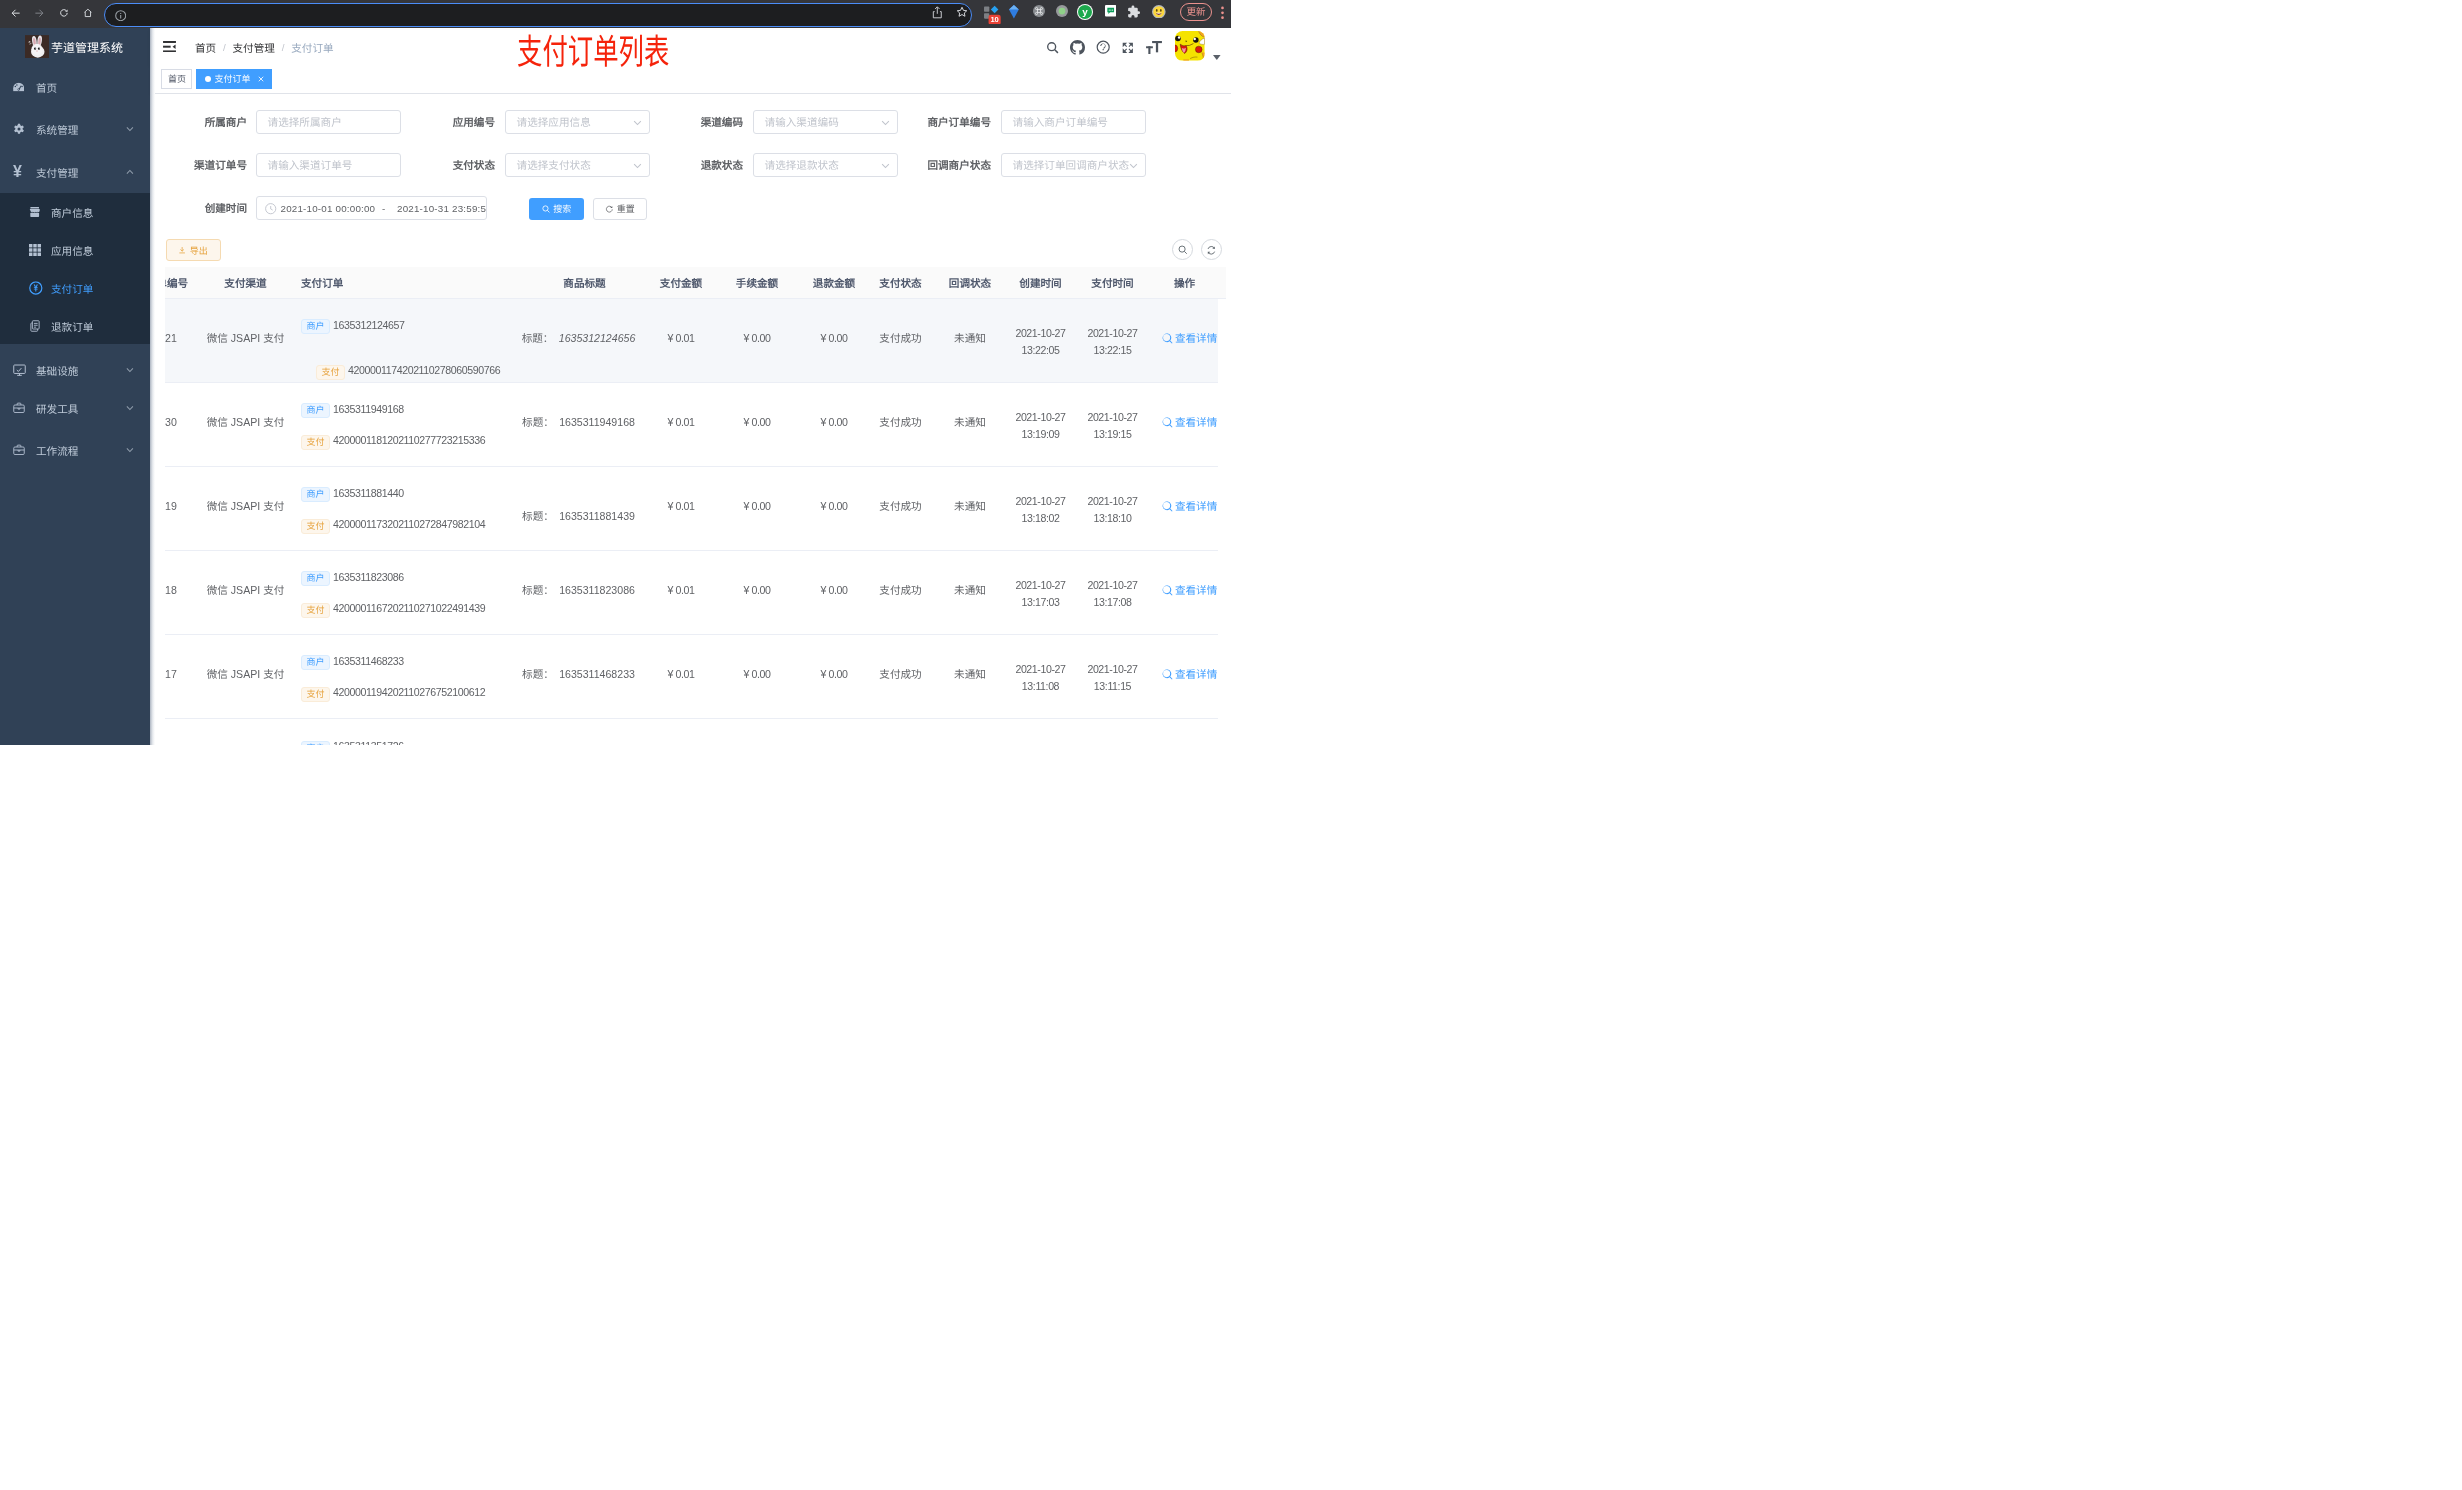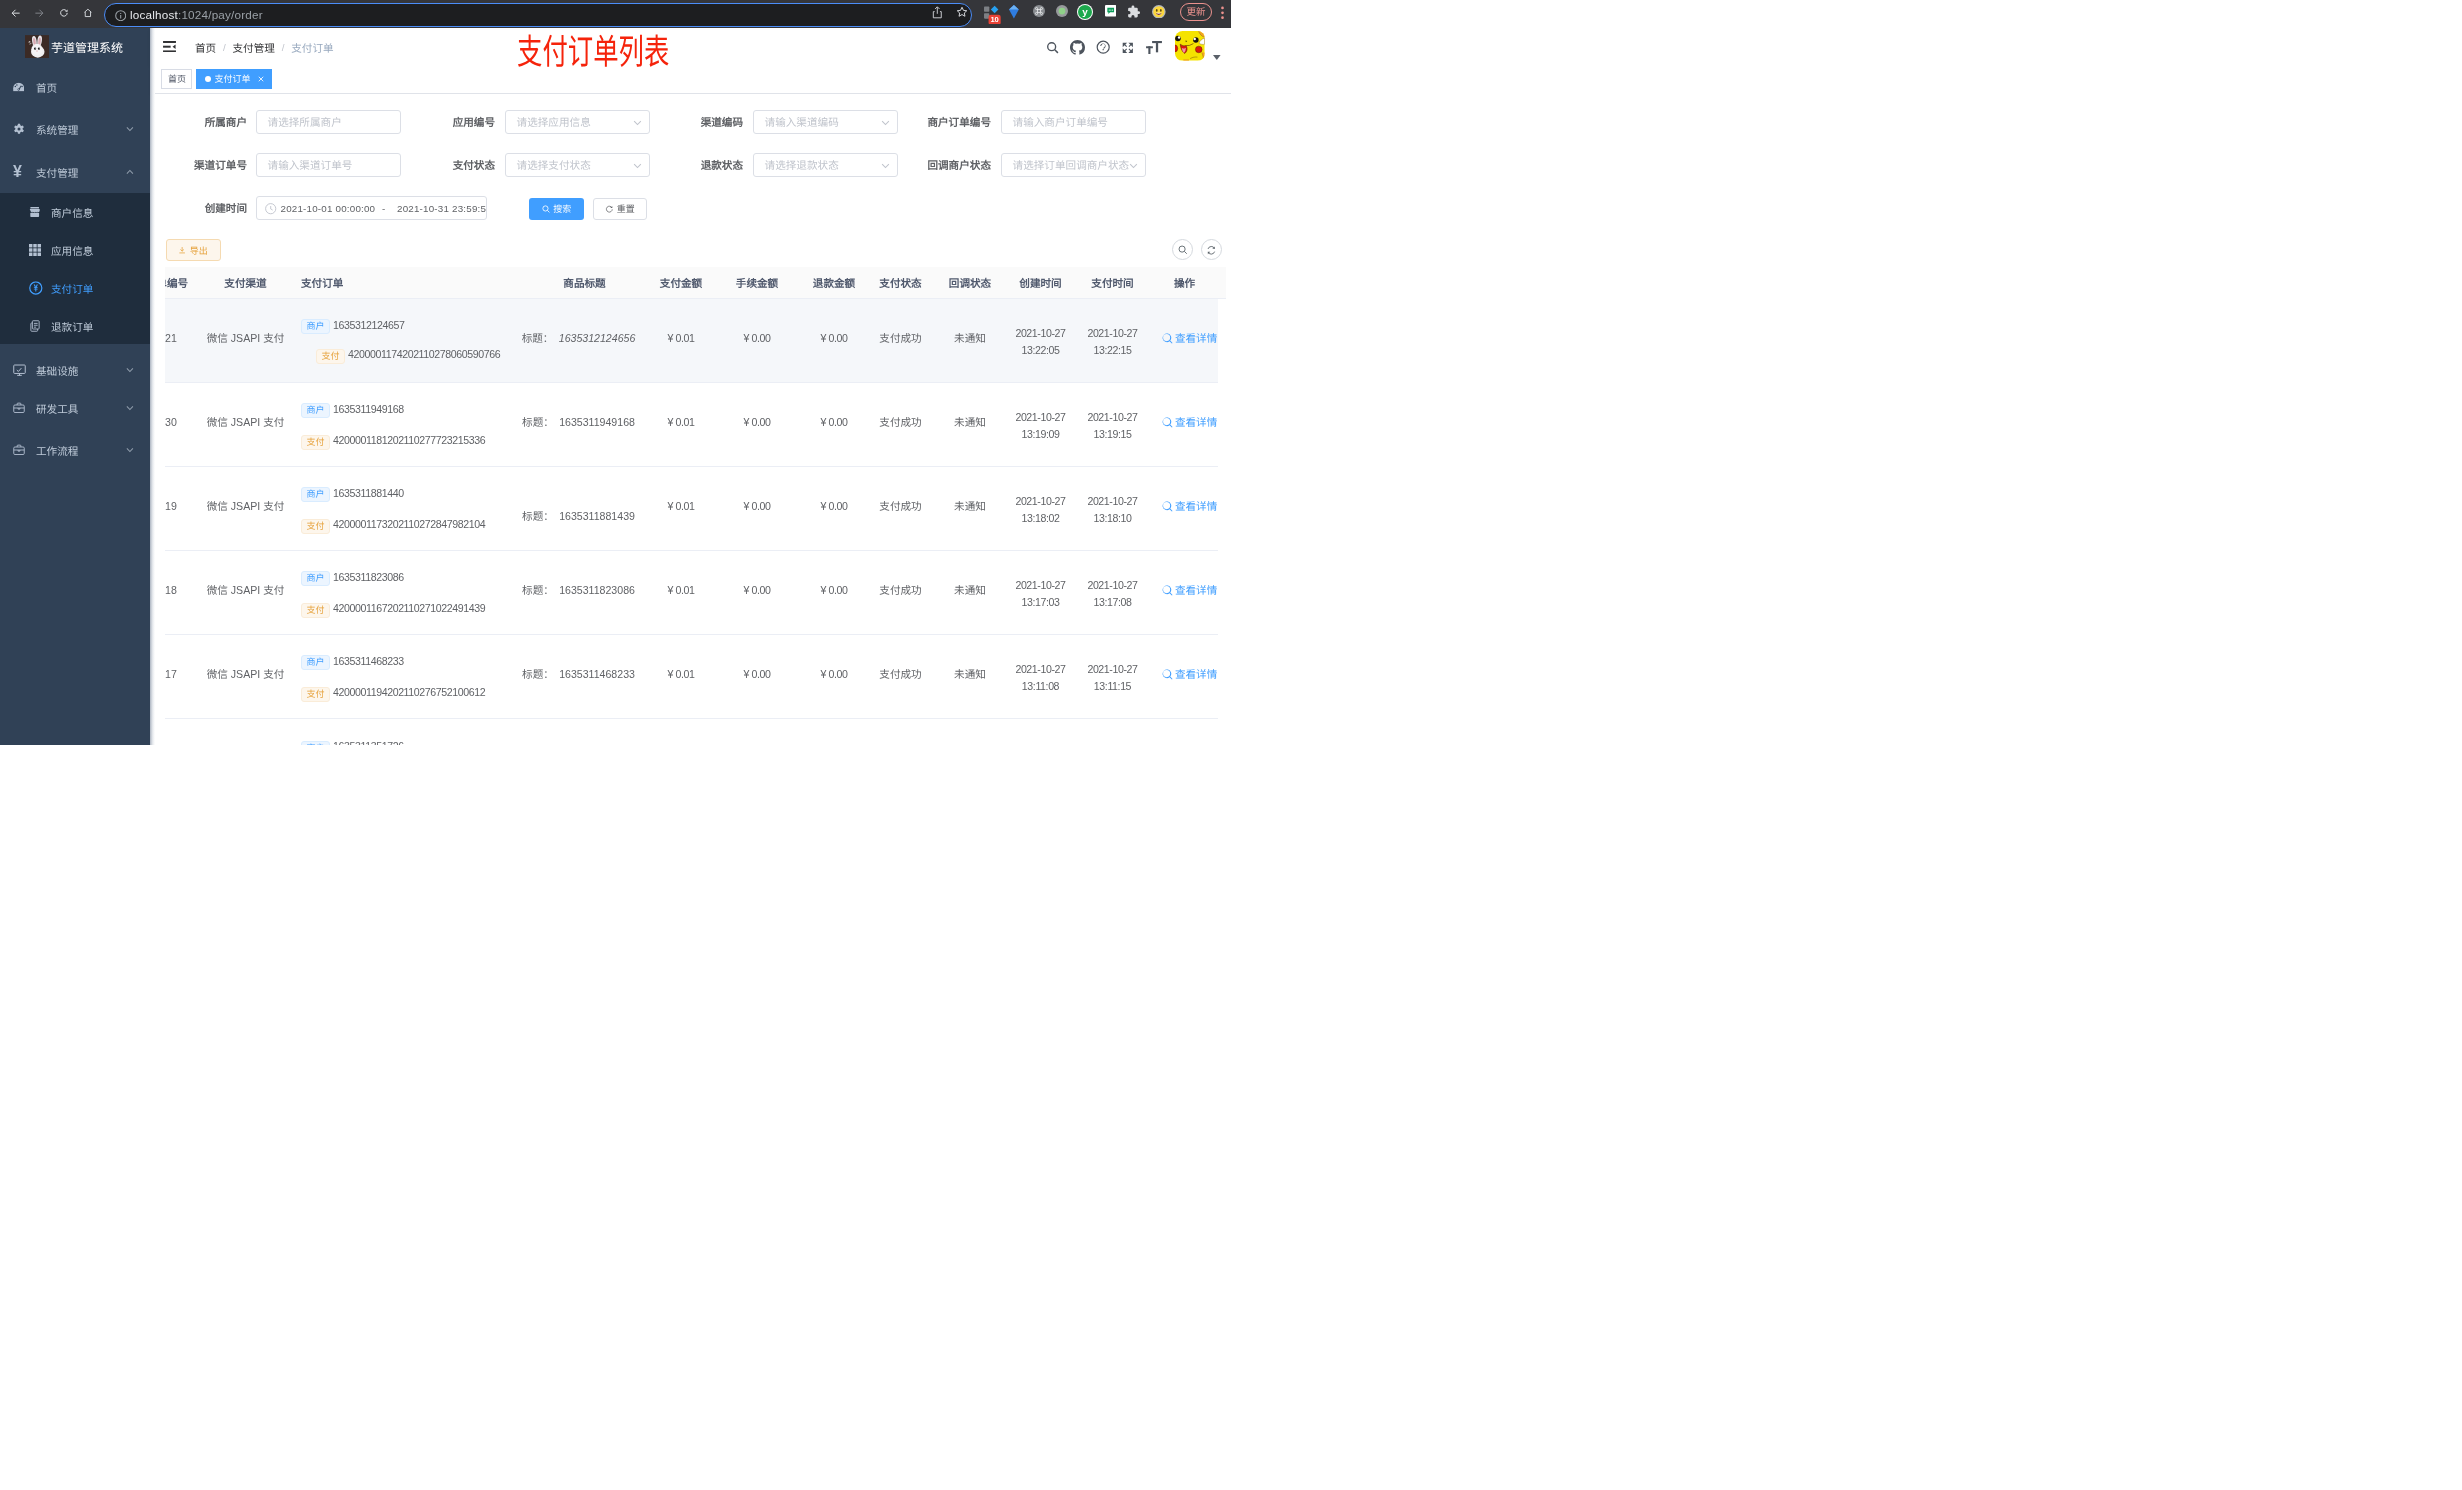--- a/index.html
+++ b/index.html
@@ -73,21 +73,20 @@
       <path fill="#dee1e5" d="M21 3.4v6h-6z"></path>
     </svg>
   <svg class="cicon" style="left:83px;top:8.3px;" width="9.8" height="9.8" viewBox="0 0 24 24">
       <path fill="none" stroke="#dee1e5" stroke-width="2.2" d="M3.5 10.5L12 3l8.5 7.5M5.5 9.5V21h13V9.5"></path>
     </svg>
   <div id="pill"></div>
   <svg class="cicon" style="left:115px;top:9.5px;" width="11.4" height="11.4" viewBox="0 0 16 16">
       <circle cx="8" cy="8" r="7" fill="none" stroke="#9aa0a6" stroke-width="1.5"></circle>
       <path fill="#9aa0a6" d="M7.25 4.2h1.5v1.5h-1.5zM7.25 7h1.5v4.8h-1.5z"></path>
     </svg>
-  <div id="urltext">localhost<span class="dim">:1024/pay/order</span></div>
   <svg class="cicon" style="left:932px;top:6px;" width="10.6" height="13" viewBox="0 0 24 28">
       <path fill="none" stroke="#dadce0" stroke-width="2" d="M12 2v15M7 6l5-5 5 5M6 12H3v14h18V12h-3"></path>
     </svg>
   <svg class="cicon" style="left:956px;top:6px;" width="12" height="12" viewBox="0 0 24 24">
       <path fill="none" stroke="#dadce0" stroke-width="1.9" d="M12 2.5l2.9 6.2 6.6.8-4.9 4.5 1.3 6.5-5.9-3.4-5.9 3.4 1.3-6.5-4.9-4.5 6.6-.8z"></path>
     </svg>
 
   <g></g>
   <svg class="cicon" style="left:984px;top:4.5px;" width="16.7" height="19.7" viewBox="0 0 22 26">
     <rect x="0" y="2" width="7" height="7" rx="1" fill="#7d8085"></rect>
@@ -442,21 +441,21 @@
         <div class="th" style="left:703px;width:65px;text-align:center;">支付状态</div>
         <div class="th" style="left:768px;width:74px;text-align:center;">回调状态</div>
         <div class="th" style="left:842px;width:67px;text-align:center;">创建时间</div>
         <div class="th" style="left:909px;width:77px;text-align:center;">支付时间</div>
         <div class="th" style="left:986px;width:67px;text-align:center;">操作</div>
       </div>
       <div class="row" style="top:32px;height:84px;background:#f5f7fa;">
         <div class="c" style="left:0px;top:32px;">21</div>
         <div class="c ctr" style="left:30px;width:101px;top:32px;">微信 JSAPI 支付</div>
         <div class="c" style="left:136px;top:18.6px;"><span class="etag b">商户</span><span class="num" style="margin-left:3px;vertical-align:0.8px;">1635312124657</span></div>
-        <div class="c" style="left:136px;top:48px;padding-left:15px;"><span class="etag o">支付</span><span class="num" style="margin-left:3px;vertical-align:0.8px;">4200001174202110278060590766</span></div>
+        <div class="c" style="left:136px;top:64px;padding-left:15px;"><span class="etag o">支付</span><span class="num" style="margin-left:3px;vertical-align:0.8px;">4200001174202110278060590766</span></div>
         <div class="c ctr" style="left:346px;width:135px;top:32px;">标题：<span style="margin-left:5.3px;font-style:italic;">1635312124656</span></div>
         <div class="c ctr num" style="left:481px;width:70px;top:32px;">¥ 0.01</div>
         <div class="c ctr num" style="left:550px;width:84px;top:32px;">¥ 0.00</div>
         <div class="c ctr num" style="left:635px;width:68px;top:32px;">¥ 0.00</div>
         <div class="c ctr" style="left:703px;width:65px;top:32px;">支付成功</div>
         <div class="c ctr" style="left:768px;width:74px;top:32px;">未通知</div>
         <div class="c ctr d2" style="left:842px;width:67px;top:26px;line-height:16.7px;">2021-10-27<br>13:22:05</div>
         <div class="c ctr d2" style="left:909px;width:77px;top:26px;line-height:16.7px;">2021-10-27<br>13:22:15</div>
         <div class="c" style="left:997px;width:56px;top:32px;color:#409eff;"><svg width="10.6" height="10.6" viewBox="0 0 1024 1024" style="display:inline-block;vertical-align:-1.5px;margin-right:2.3px;">
             <path fill="#409eff" d="M795 731l224 225-63 63-226-226a418 418 0 1 1 65-62zM446 788a342 342 0 1 0 0-684 342 342 0 0 0 0 684z"></path>

